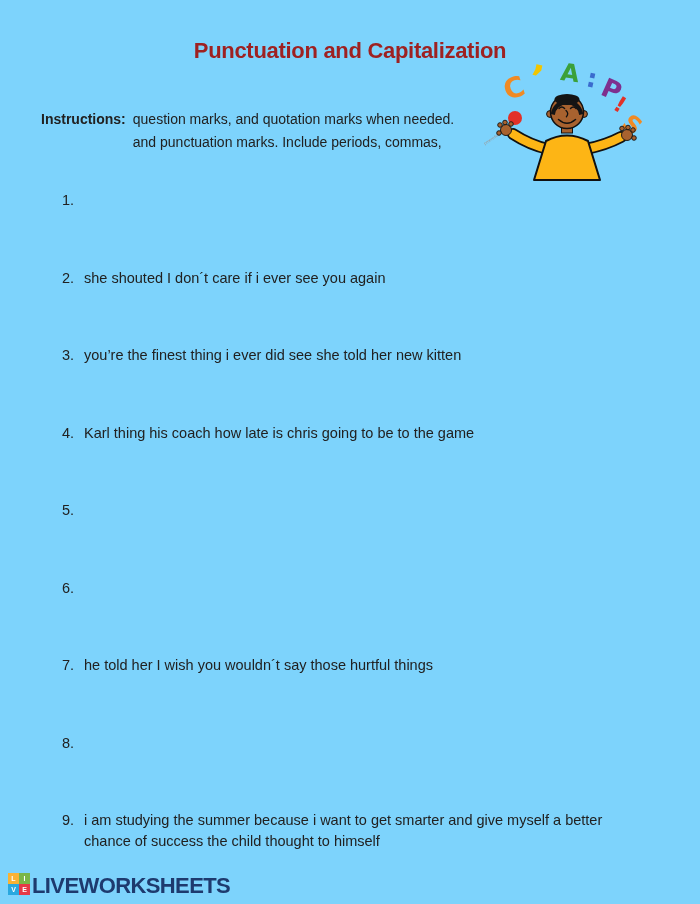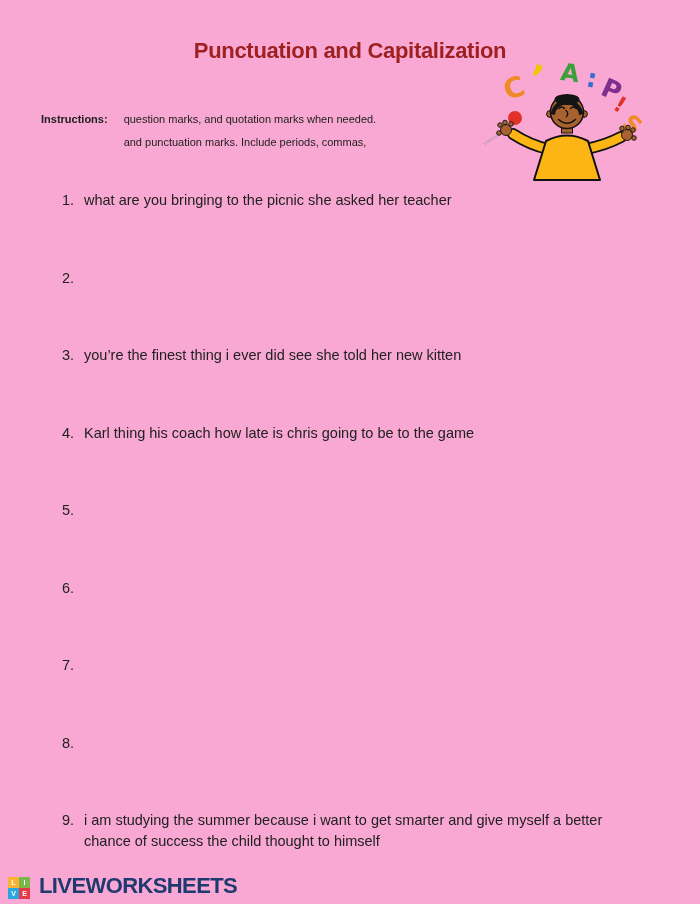--- a/index.html
+++ b/index.html
@@ -1,42 +1,42 @@
 <!DOCTYPE html>
 <html><head>
 <meta charset="utf-8">
 <style>
   html, body { margin: 0; padding: 0; background: #ffffff; }
   .page {
     position: relative;
     width: 700px;
     height: 904px;
-    background: #f9a8d4;
+    background: #7dd3fc;
     overflow: hidden;
     font-family: "Liberation Sans", sans-serif;
     color: #212121;
   }
   .title {
     position: absolute;
     top: 38px;
     left: 0;
     width: 700px;
     margin: 0;
     text-align: center;
     font-size: 22px;
     font-weight: 700;
     letter-spacing: -0.3px;
   }
   .instructions {
     position: absolute;
     top: 108px;
     left: 41px;
     display: flex;
-    gap: 16px;
-    font-size: 11px;
+    gap: 7px;
+    font-size: 14px;
     line-height: 23px;
   }
   .ins-label { font-weight: 700; white-space: nowrap; }
   .ins-text div { white-space: nowrap; }
   .clipart {
     position: absolute;
     left: 484px;
     top: 57px;
     width: 172px;
     height: 124px;
@@ -54,22 +54,22 @@
     line-height: 21px;
     margin-bottom: 56.5px;
   }
   .item .num { width: 22px; flex: 0 0 22px; }
   .item .txt { max-width: 562px; }
   .footer {
     position: absolute;
     left: 8px;
     top: 873px;
     display: flex;
-    align-items: flex-end;
-    gap: 9px;
+    align-items: flex-start;
+    gap: 2px;
   }
   .logo {
     width: 22px; height: 22px;
     display: grid;
     grid-template-columns: 11px 11px;
     grid-template-rows: 11px 11px;
   }
   .logo span {
     width: 11px; height: 11px;
     display: flex; align-items: center; justify-content: center;
@@ -148,41 +148,42 @@
 
       <path d="M75,51.5 q2.8,-3 5.6,0 M86.5,51.5 q2.8,-3 5.6,0" stroke="#111" stroke-width="1.4" fill="none" stroke-linecap="round"></path>
       <path d="M82,53.5 q3.2,3 0.4,6.2" stroke="#111" stroke-width="1.3" fill="none" stroke-linecap="round"></path>
       <path d="M74.5,62.5 q8.5,7.5 17,0" stroke="#111" stroke-width="1.5" fill="none" stroke-linecap="round"></path>
     </g>
   </svg>
 
   <div class="items">
     <div class="item">
       <span class="num">1.</span>
-      <span class="txt">what are you bringing to the picnic she asked her teacher</span>
     </div>
     <div class="item">
       <span class="num">2.</span>
+      <span class="txt">she shouted I don´t care if i ever see you again</span>
     </div>
     <div class="item">
       <span class="num">3.</span>
       <span class="txt">you’re the finest thing i ever did see she told her new kitten</span>
     </div>
     <div class="item">
       <span class="num">4.</span>
       <span class="txt">Karl thing his coach how late is chris going to be to the game</span>
     </div>
     <div class="item">
       <span class="num">5.</span>
     </div>
     <div class="item">
       <span class="num">6.</span>
     </div>
     <div class="item">
       <span class="num">7.</span>
+      <span class="txt">he told her I wish you wouldn´t say those hurtful things</span>
     </div>
     <div class="item">
       <span class="num">8.</span>
     </div>
     <div class="item">
       <span class="num">9.</span>
       <span class="txt">i am studying the summer because i want to get smarter and give myself a better chance of success the child thought to himself</span>
     </div>
   </div>
 

